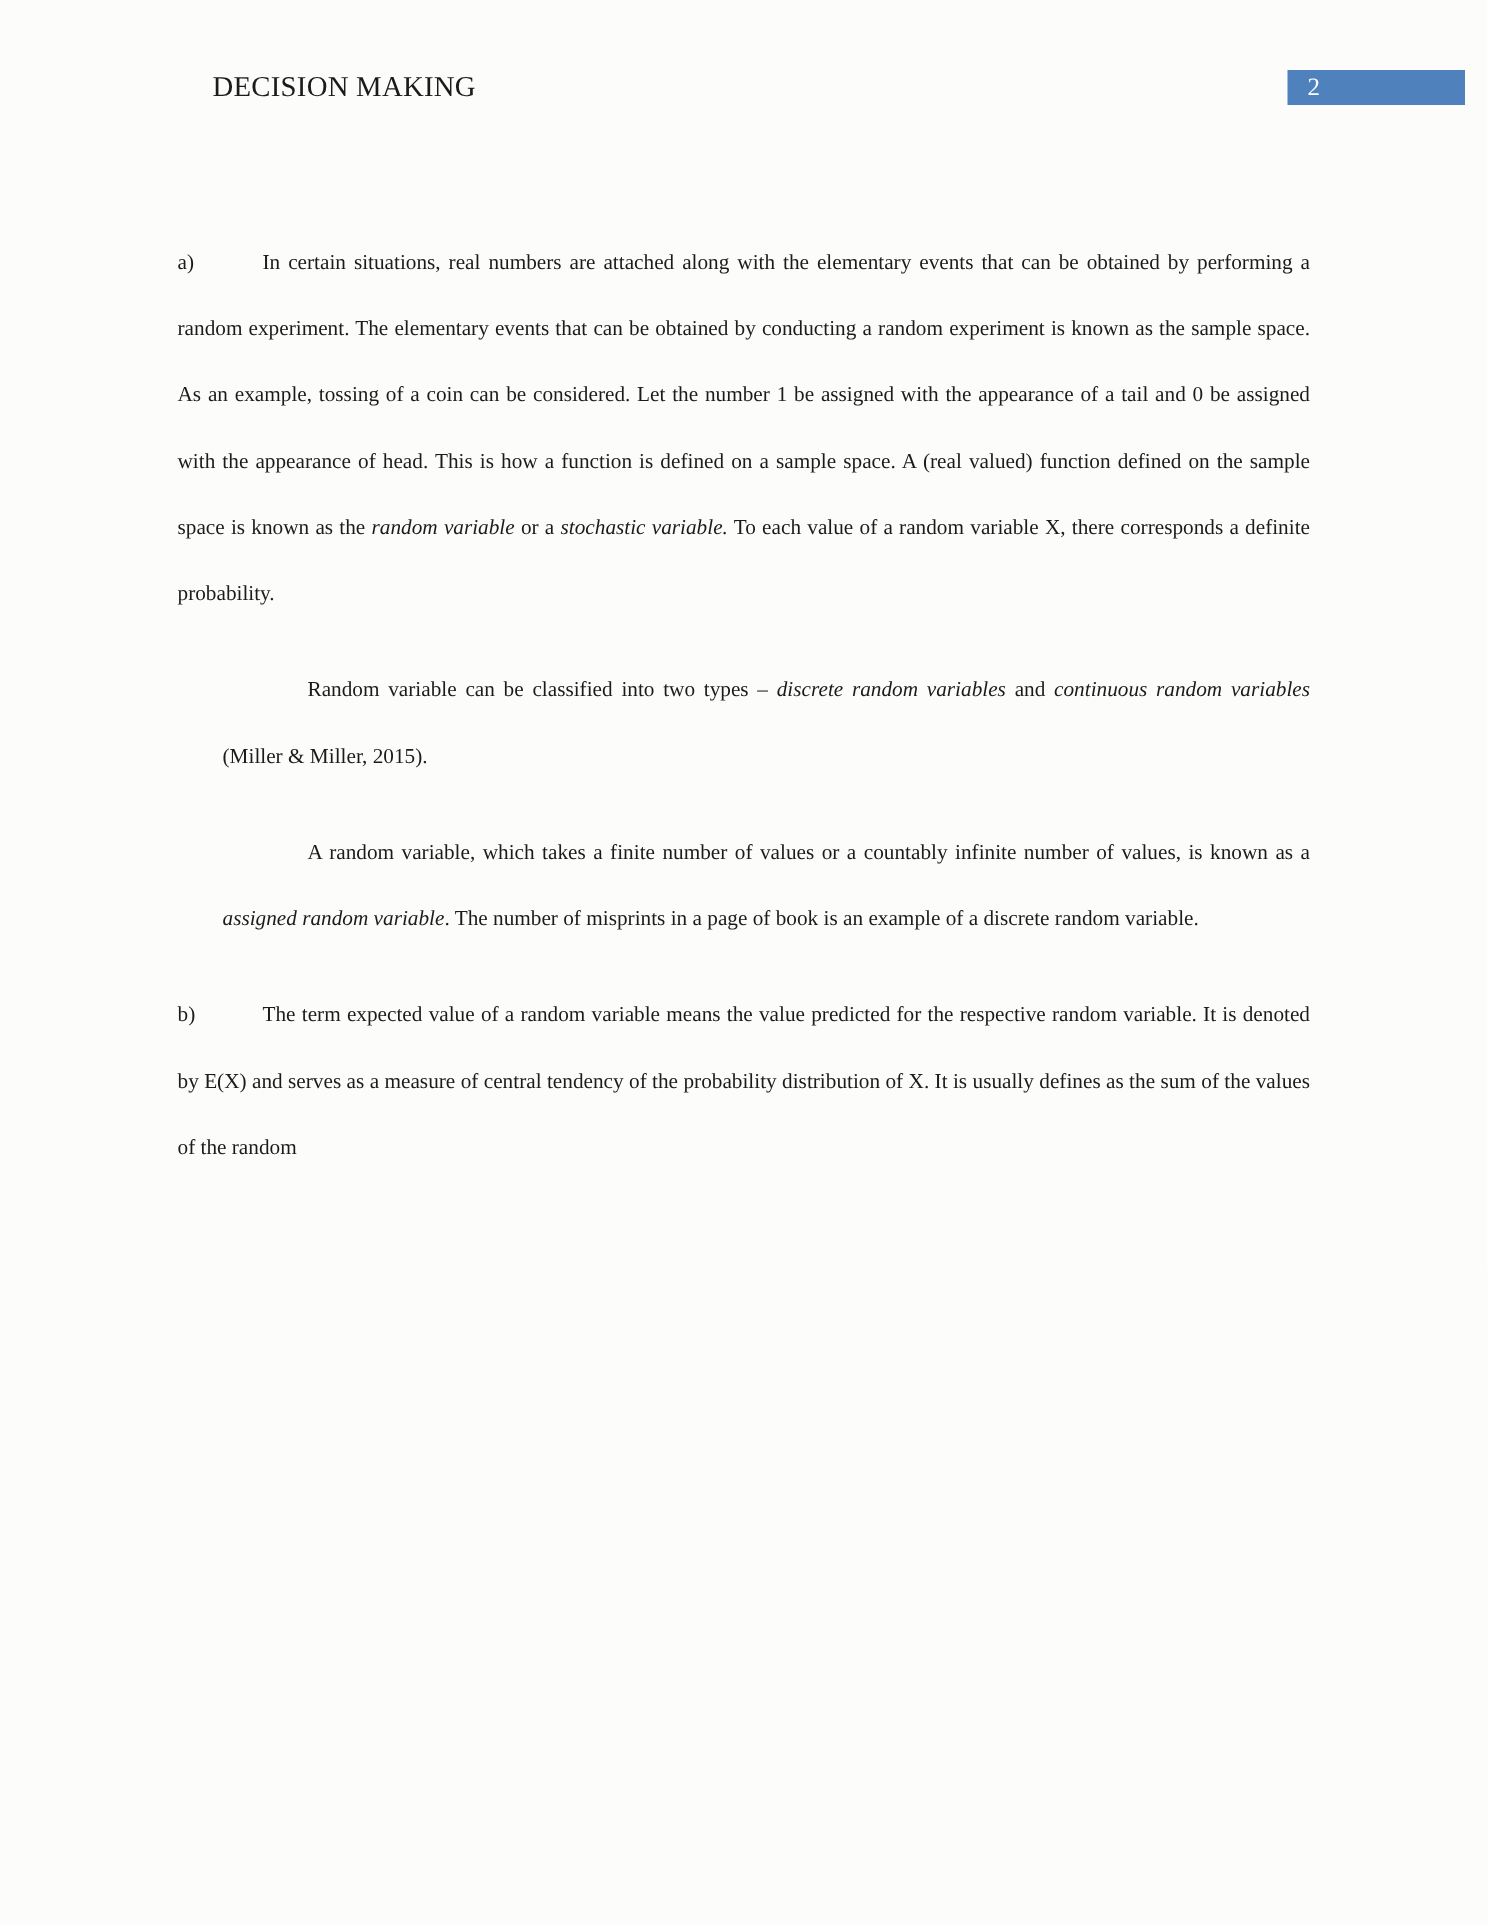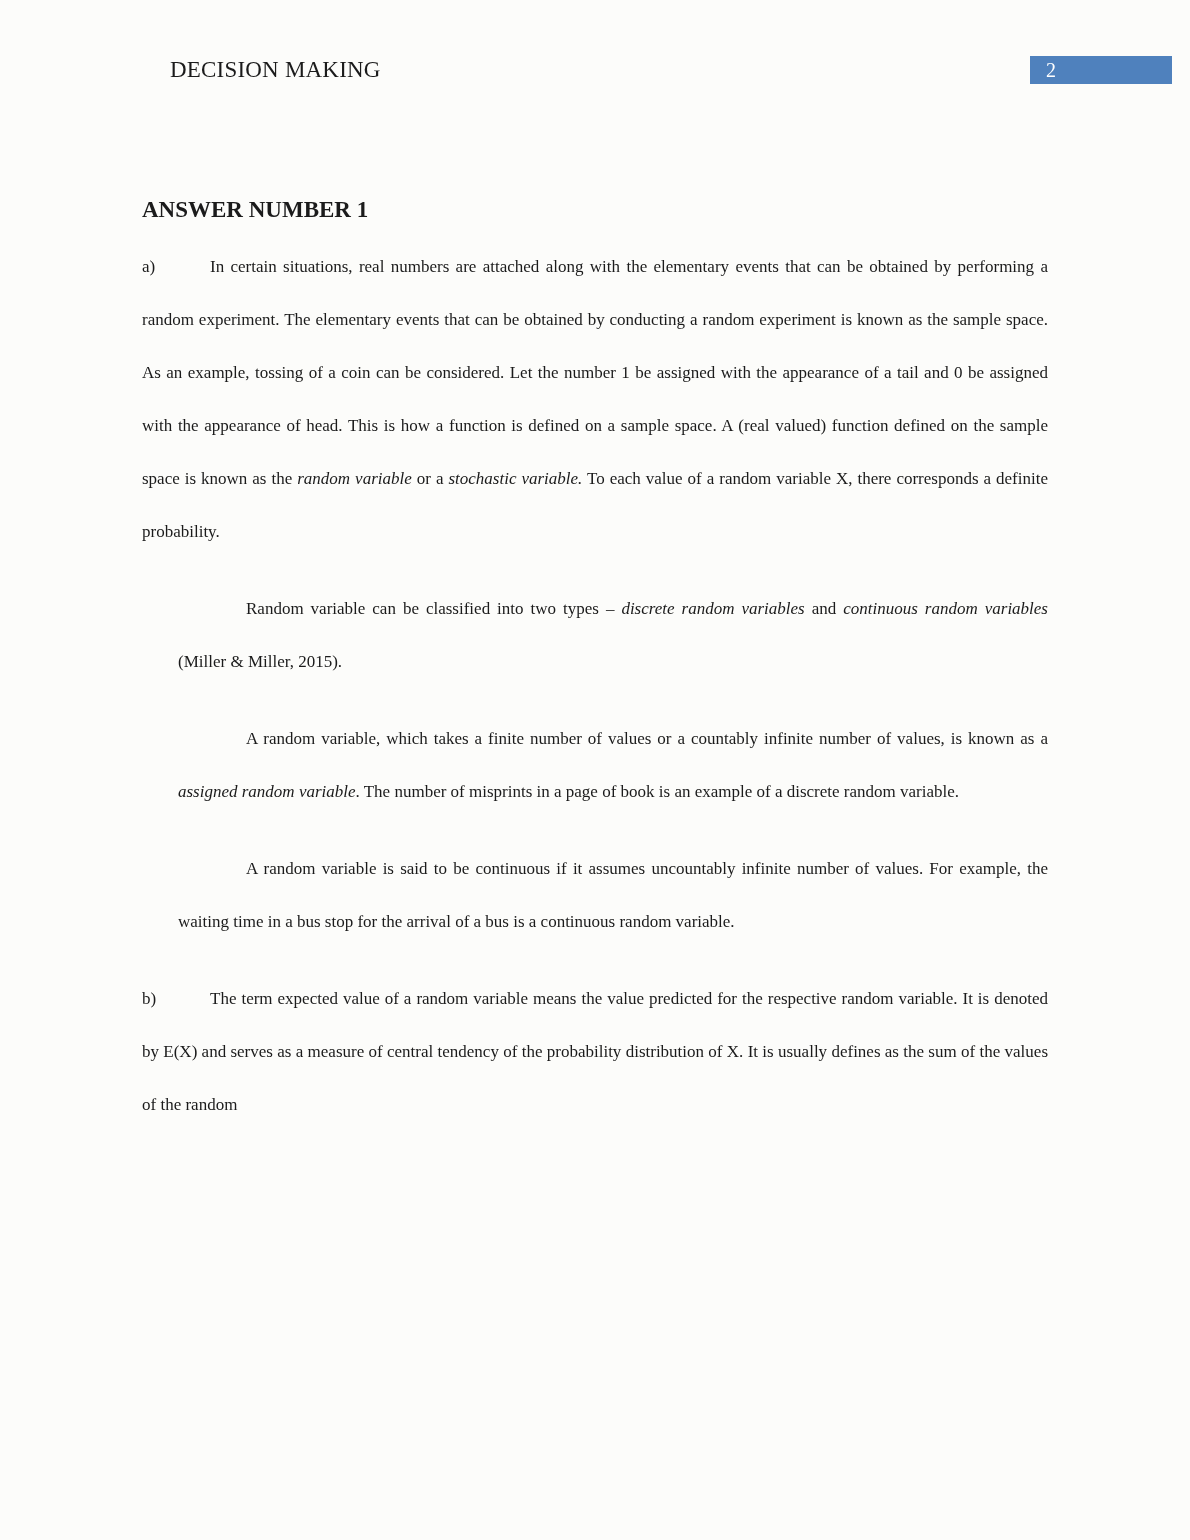--- a/index.html
+++ b/index.html
@@ -74,22 +74,20 @@
 
 <div class="page">
 
   <div class="running-head">DECISION MAKING</div>
 
   <div class="page-num-box" style="background: rgb(79, 129, 189);">
     <span>2</span>
   </div>
 
   <div class="doc-body">
-    <h2 class="section-heading">ANSWER NUMBER 1</h2>
 
   <p class="para labeled"><span class="para-label">a)</span><span>In certain situations, real numbers are attached along with the elementary events that can be obtained by performing a random experiment. The elementary events that can be obtained by conducting a random experiment is known as the sample space. As an example, tossing of a coin can be considered. Let the number 1 be assigned with the appearance of a tail and 0 be assigned with the appearance of head. This is how a function is defined on a sample space. A (real valued) function defined on the sample space is known as the </span><em>random variable</em><span> or a </span><em>stochastic variable.</em><span> To each value of a random variable X, there corresponds a definite probability.</span></p>
       <p class="para indented"><span>Random variable can be classified into two types – </span><em>discrete random variables</em><span> and </span><em>continuous random variables</em><span> (Miller &amp; Miller, 2015).</span></p>
       <p class="para indented"><span>A random variable, which takes a finite number of values or a countably infinite number of values, is known as a </span><em>assigned random variable</em><span>. The number of misprints in a page of book is an example of a discrete random variable.</span></p>
-      <p class="para indented"><span>A random variable is said to be continuous if it assumes uncountably infinite number of values.  For example, the waiting time in a bus stop for the arrival of a bus is a continuous random variable.</span></p>
       <p class="para labeled"><span class="para-label">b)</span><span>The term expected value of a random variable means the value predicted for the respective random variable. It is denoted by E(X) and serves as a measure of central tendency of the probability distribution of X. It is usually defines as the sum of the values of the random</span></p>
     </div>
 
 </div>
 
 </body></html>

